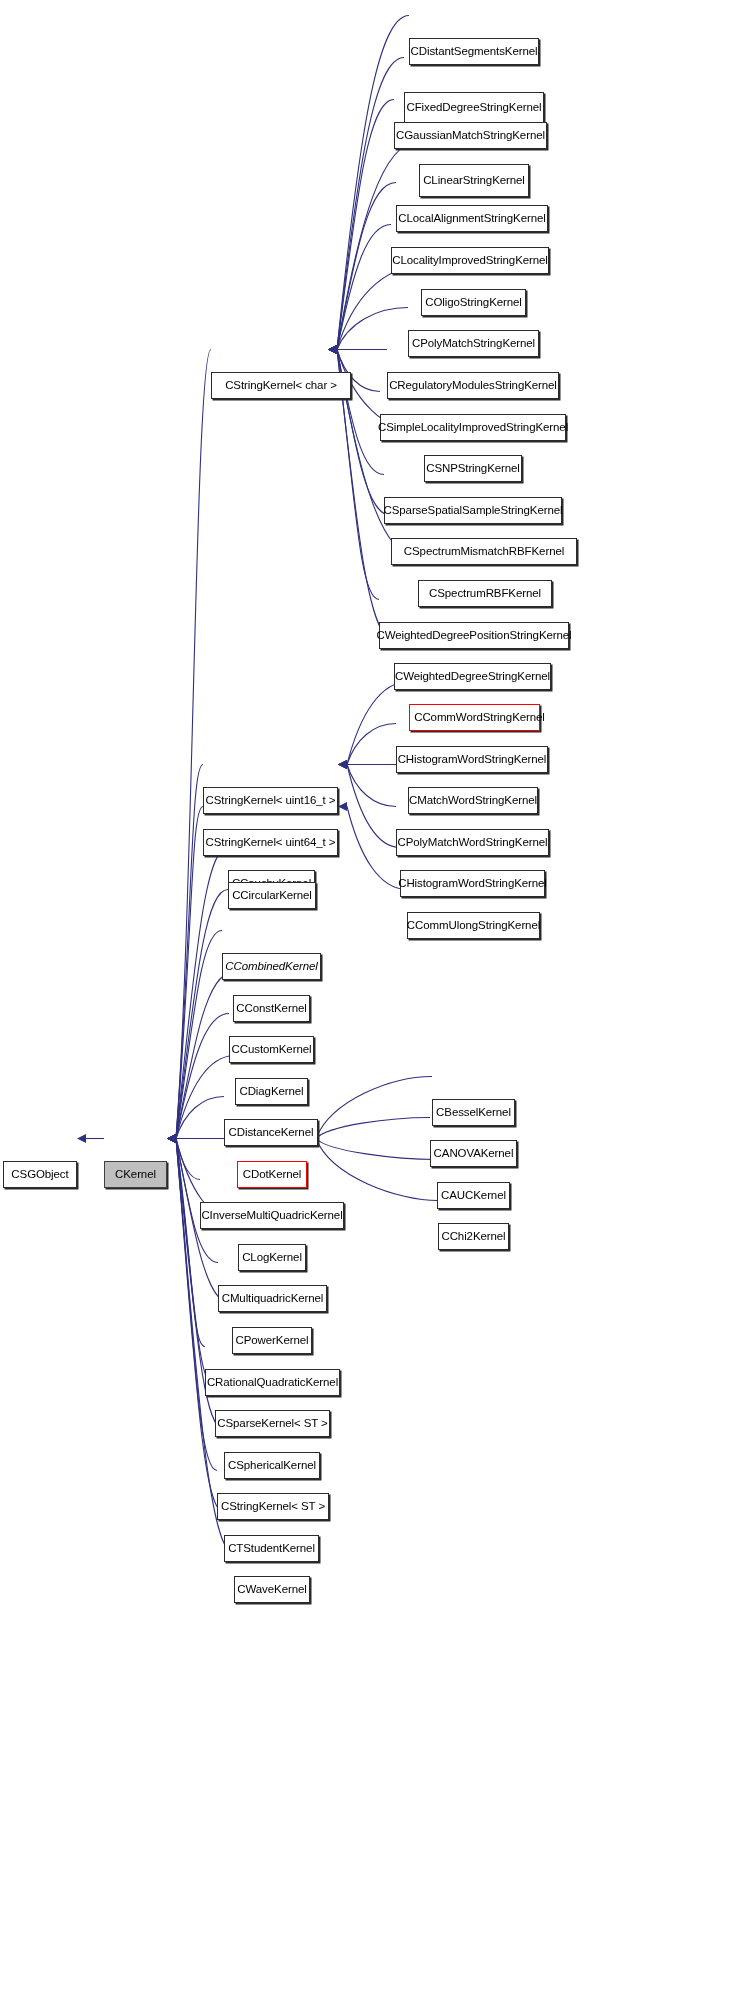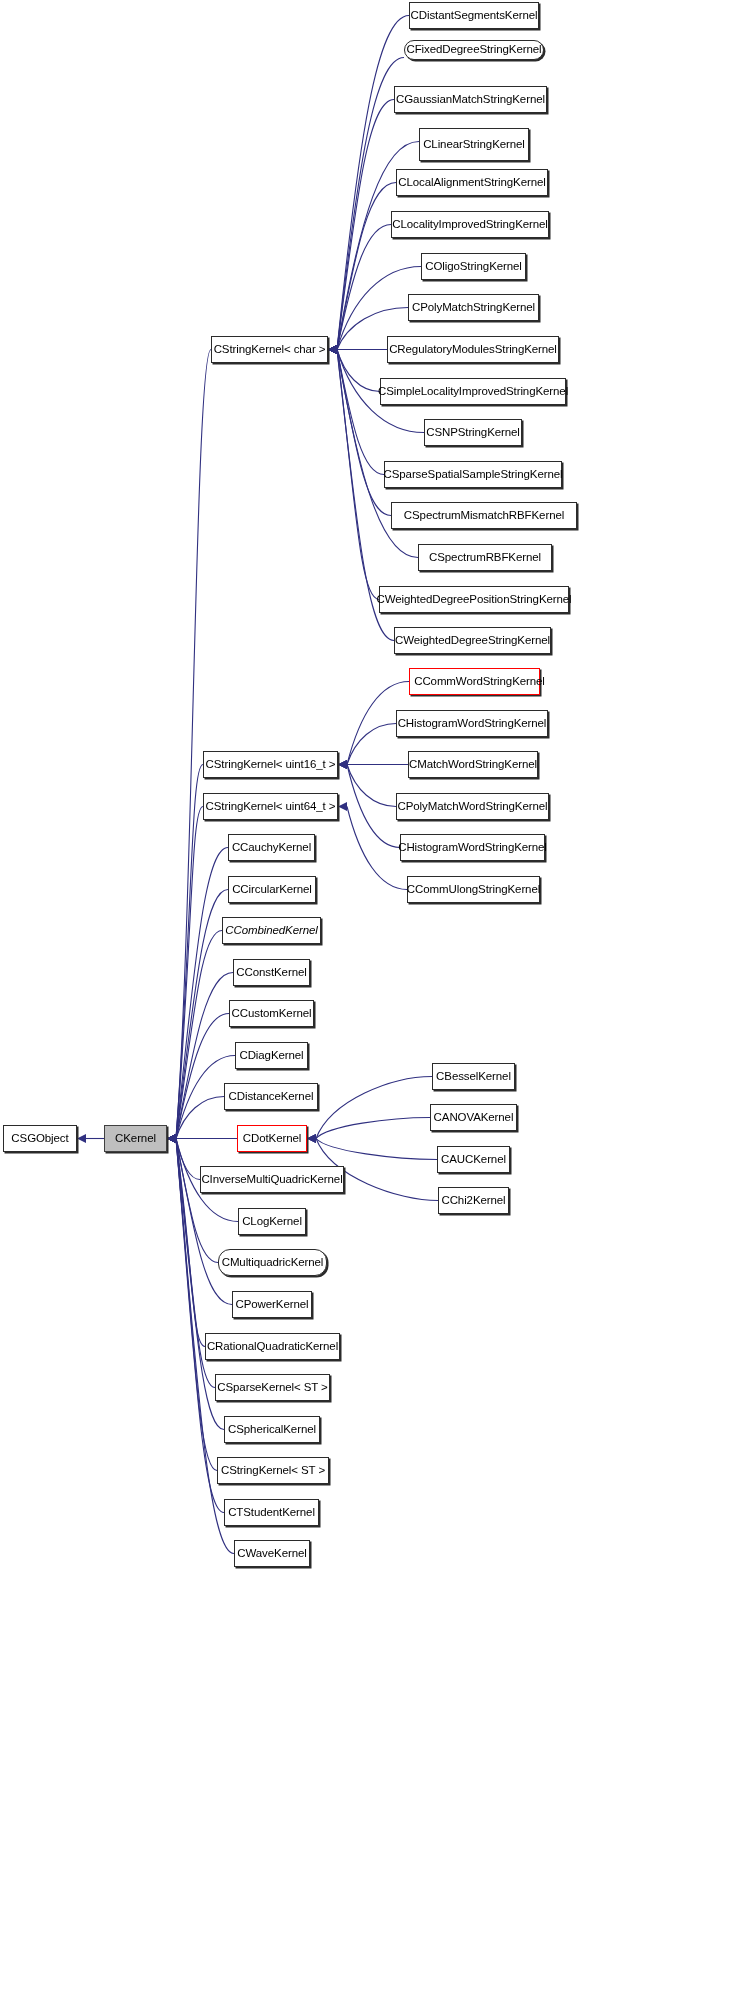--- a/index.html
+++ b/index.html
@@ -20,21 +20,21 @@
     font-size:11.5px;
     line-height:1;
     display:flex;
     align-items:center;
     justify-content:center;
     white-space:nowrap;
     letter-spacing:-0.1px;
   }
   .node.red{border:1px solid #ff0000;}
   .node.filled{background:#bfbfbf;border:1px solid #404040;}
-  .node.shadow{box-shadow:1.5px 1.5px 0 #2b2b2b;}
+  .node.shadow{box-shadow:1.5px 1.5px 0 #2b2b2b;margin-top:36px;}
 </style>
 </head>
 <body>
 
 <div id="canvas">
   <svg id="edges">
       <path d="M 104 1138.5 L 86 1138.5" fill="none" stroke="#303080" stroke-width="1.1"></path>
       <polygon points="77,1138.5 86,1133.9 86,1143.1" fill="#303080"></polygon>
       <path d="M 211 349.5 C 195.25 349.5, 193.75 908.5, 176 1138.5" fill="none" stroke="#303080" stroke-width="1.1"></path>
       <polygon points="167,1138.5 176,1133.9 176,1143.1" fill="#303080"></polygon>
@@ -128,21 +128,21 @@
       <polygon points="307,1138.5 316,1133.9 316,1143.1" fill="#303080"></polygon>
       <path d="M 437 1159.5 C 397 1159.5, 327.7325 1151.52, 316 1138.5" fill="none" stroke="#303080" stroke-width="1.1"></path>
       <polygon points="307,1138.5 316,1133.9 316,1143.1" fill="#303080"></polygon>
       <path d="M 438 1200.5 C 398 1200.5, 331.115 1176.94, 316 1138.5" fill="none" stroke="#303080" stroke-width="1.1"></path>
       <polygon points="307,1138.5 316,1133.9 316,1143.1" fill="#303080"></polygon>
     </svg>
   <div id="nodes">
       <div class="node shadow" style="left: 409px; top: 2px; width: 130px; height: 27px;">
         <span>CDistantSegmentsKernel</span>
       </div>
-      <div class="node shadow" style="left: 404px; top: 40px; width: 140px; height: 20px; border-radius: 11px;">
+      <div class="node shadow" style="left: 404px; top: 56px; width: 140px; height: 31px;">
         <span>CFixedDegreeStringKernel</span>
       </div>
       <div class="node shadow" style="left: 394px; top: 86px; width: 153px; height: 27px;">
         <span>CGaussianMatchStringKernel</span>
       </div>
       <div class="node shadow" style="left: 419px; top: 128px; width: 110px; height: 33px;">
         <span>CLinearStringKernel</span>
       </div>
       <div class="node shadow" style="left: 396px; top: 169px; width: 152px; height: 27px;">
         <span>CLocalAlignmentStringKernel</span>
@@ -191,33 +191,33 @@
       </div>
       <div class="node shadow" style="left: 396px; top: 793px; width: 153px; height: 27px;">
         <span>CPolyMatchWordStringKernel</span>
       </div>
       <div class="node shadow" style="left: 400px; top: 834px; width: 145px; height: 27px;">
         <span>CHistogramWordStringKernel</span>
       </div>
       <div class="node shadow" style="left: 407px; top: 876px; width: 133px; height: 27px;">
         <span>CCommUlongStringKernel</span>
       </div>
-      <div class="node shadow" style="left: 211px; top: 336px; width: 117px; height: 27px;">
+      <div class="node shadow" style="left: 211px; top: 336px; width: 140px; height: 27px;">
         <span>CStringKernel&lt; char &gt;</span>
       </div>
       <div class="node shadow" style="left: 203px; top: 751px; width: 135px; height: 27px;">
         <span>CStringKernel&lt; uint16_t &gt;</span>
       </div>
       <div class="node shadow" style="left: 203px; top: 793px; width: 135px; height: 27px;">
         <span>CStringKernel&lt; uint64_t &gt;</span>
       </div>
       <div class="node shadow" style="left: 228px; top: 834px; width: 87px; height: 27px;">
         <span>CCauchyKernel</span>
       </div>
-      <div class="node shadow" style="left: 228px; top: 876px; width: 88px; height: 27px;">
+      <div class="node shadow" style="left: 228px; top: 846px; width: 88px; height: 27px;">
         <span>CCircularKernel</span>
       </div>
       <div class="node shadow" style="left: 222px; top: 917px; width: 99px; height: 27px; font-style: italic;">
         <span>CCombinedKernel</span>
       </div>
       <div class="node shadow" style="left: 233px; top: 959px; width: 77px; height: 27px;">
         <span>CConstKernel</span>
       </div>
       <div class="node shadow" style="left: 229px; top: 1000px; width: 85px; height: 27px;">
         <span>CCustomKernel</span>
@@ -230,21 +230,21 @@
       </div>
       <div class="node shadow red" style="left: 237px; top: 1125px; width: 70px; height: 27px;">
         <span>CDotKernel</span>
       </div>
       <div class="node shadow" style="left: 200px; top: 1166px; width: 144px; height: 27px;">
         <span>CInverseMultiQuadricKernel</span>
       </div>
       <div class="node shadow" style="left: 238px; top: 1208px; width: 68px; height: 27px;">
         <span>CLogKernel</span>
       </div>
-      <div class="node shadow" style="left: 218px; top: 1249px; width: 109px; height: 27px; border-radius: 12px;">
+      <div class="node shadow" style="left: 218px; top: 1249px; width: 109px; height: 27px;">
         <span>CMultiquadricKernel</span>
       </div>
       <div class="node shadow" style="left: 232px; top: 1291px; width: 80px; height: 27px;">
         <span>CPowerKernel</span>
       </div>
       <div class="node shadow" style="left: 205px; top: 1333px; width: 135px; height: 27px;">
         <span>CRationalQuadraticKernel</span>
       </div>
       <div class="node shadow" style="left: 215px; top: 1374px; width: 115px; height: 27px;">
         <span>CSparseKernel&lt; ST &gt;</span>

